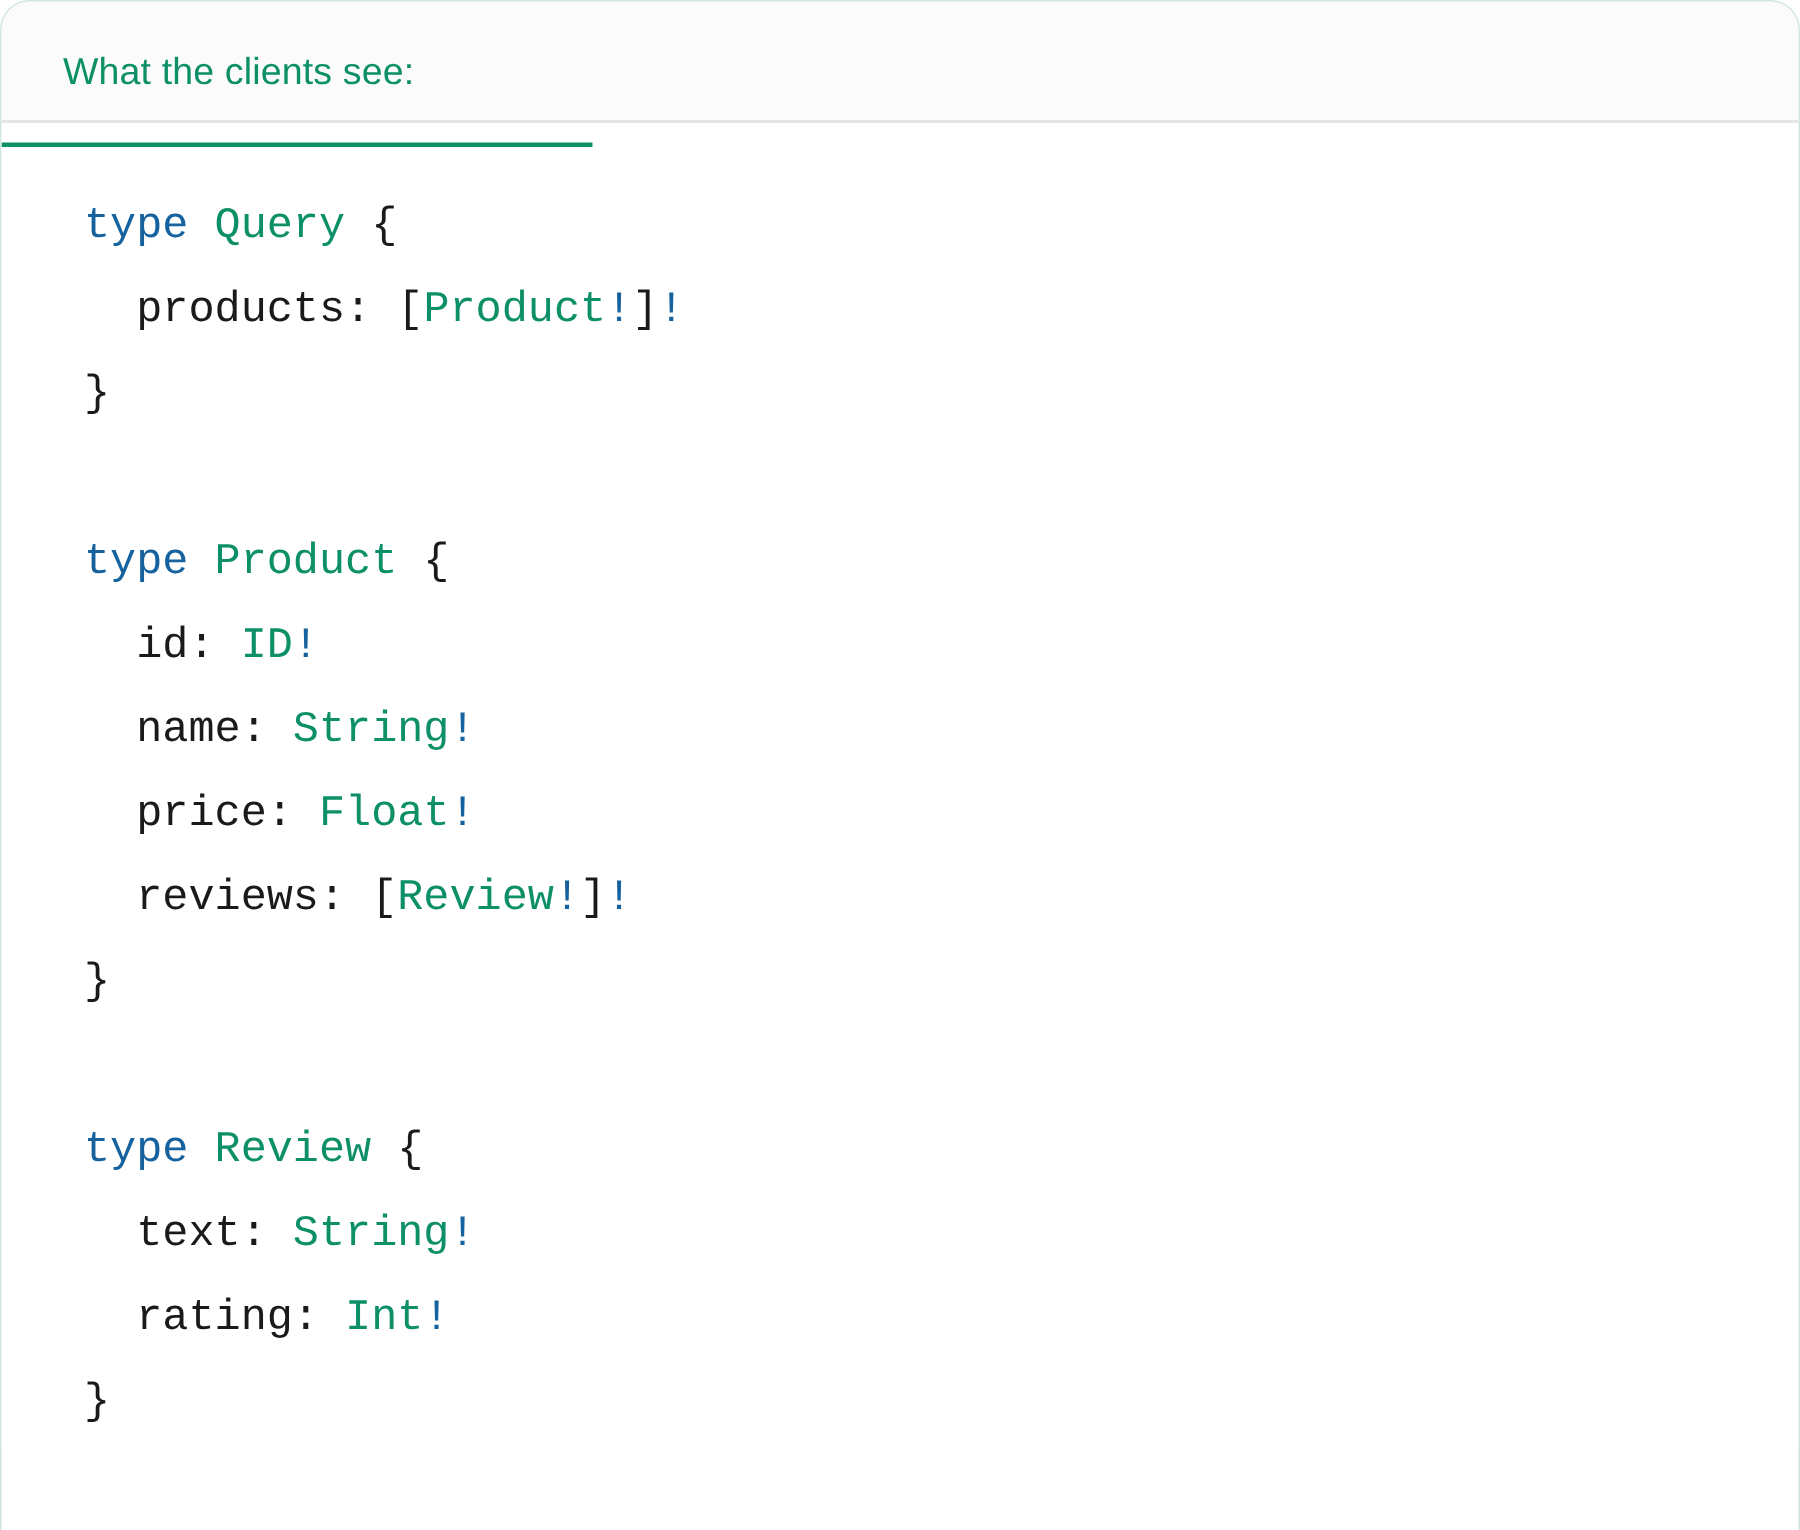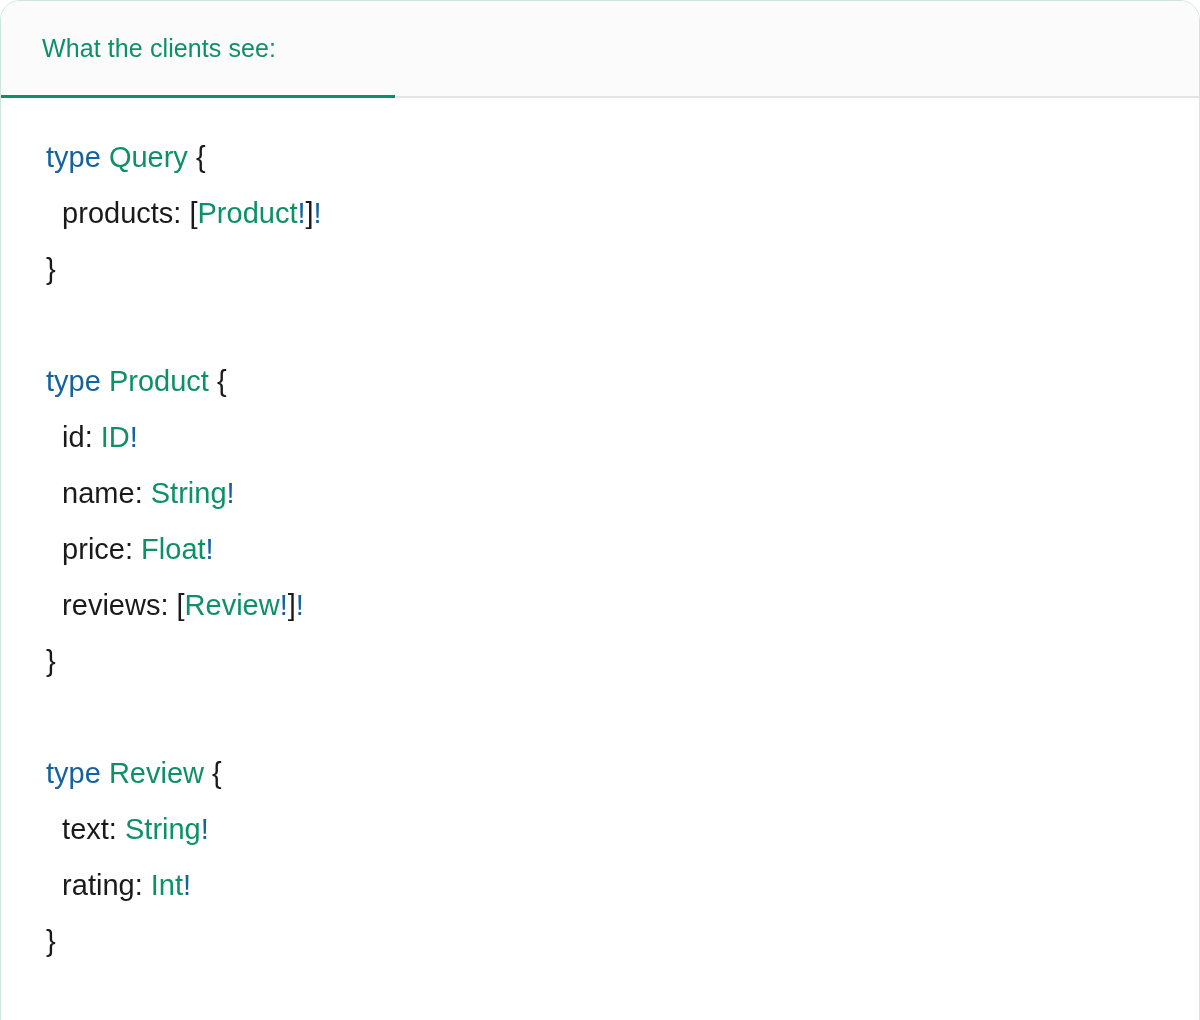--- a/index.html
+++ b/index.html
@@ -23,21 +23,21 @@
     background: #ffffff;
     border: 1px solid #cfe6da;
     border-radius: 20px;
     box-sizing: border-box;
     overflow: hidden;
   }
 
   
   .tabbar {
     position: relative;
-    height: 97px;
+    height: 81px;
     background: #fbfbfb;
     border-bottom: 2px solid #e4e4e4;
     box-sizing: border-box;
   }
   .tab {
     position: absolute;
     left: 0;
     top: 0;
     width: 394px;
     height: 97px;
@@ -56,22 +56,22 @@
     letter-spacing: 0.1px;
     white-space: nowrap;
   }
 
   
   .code-area {
     padding: 26px 0 0 40px;
     background: #ffffff;
   }
   pre.code {
-    margin: 5px;
-    font-family: Liberation Sans, sans-serif;
+    margin: 15px;
+    font-family: Liberation Mono, monospace;
     font-size: 29px;
     line-height: 56px;
     color: #1a1a1a;
     white-space: pre;
     letter-spacing: 0px;
   }
   .ln { display: block; height: 56px; }
   .ln.blank { height: 56px; }
 
   .tok-kw   { color: #15629e; }

